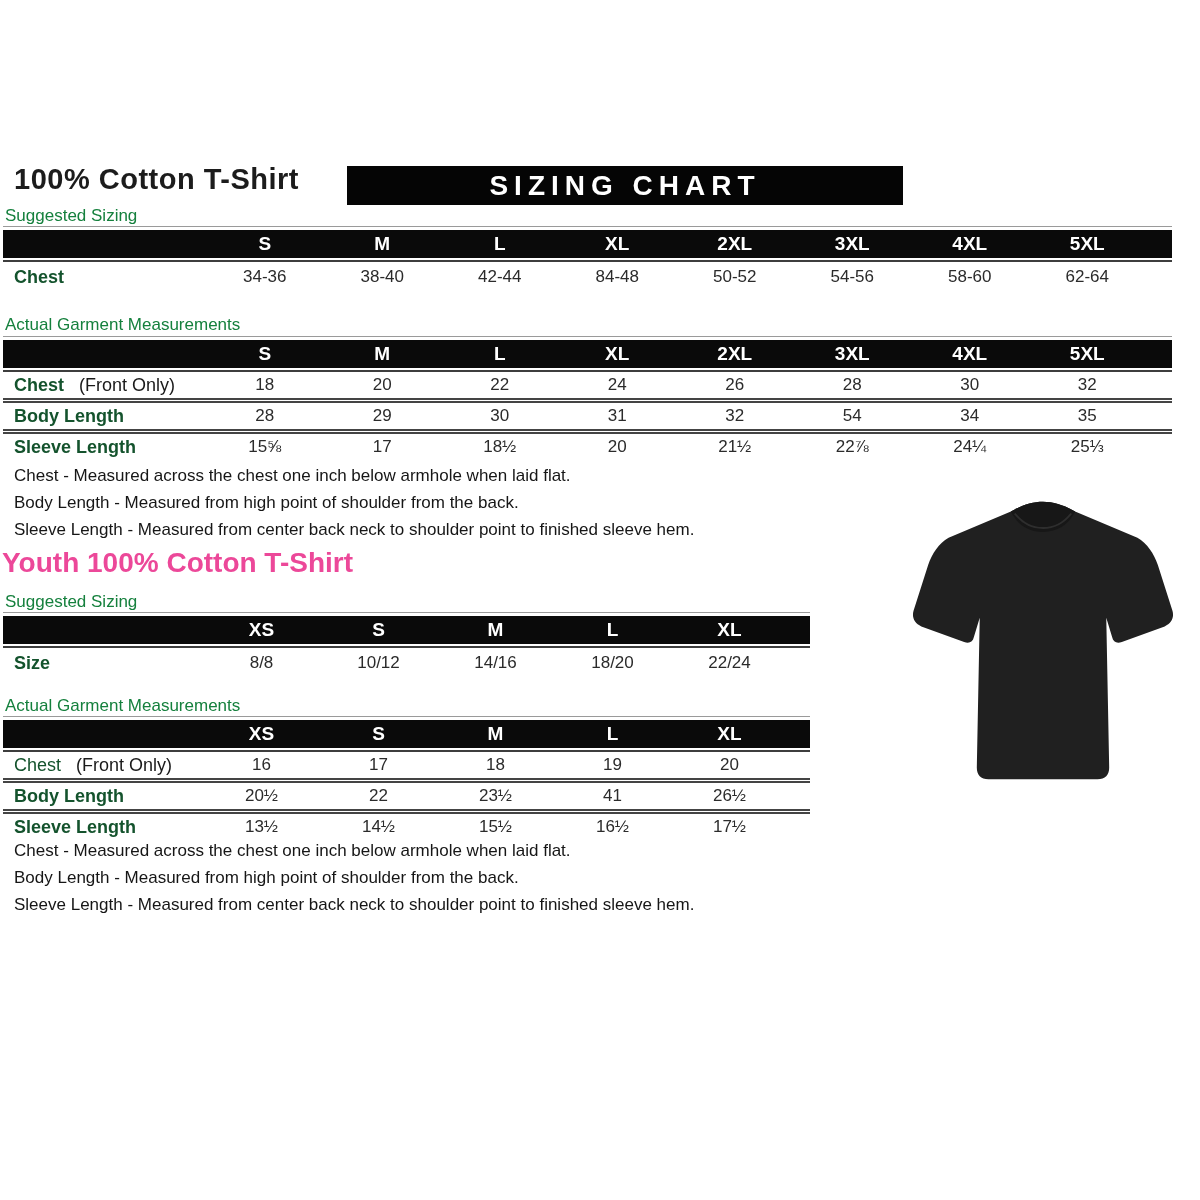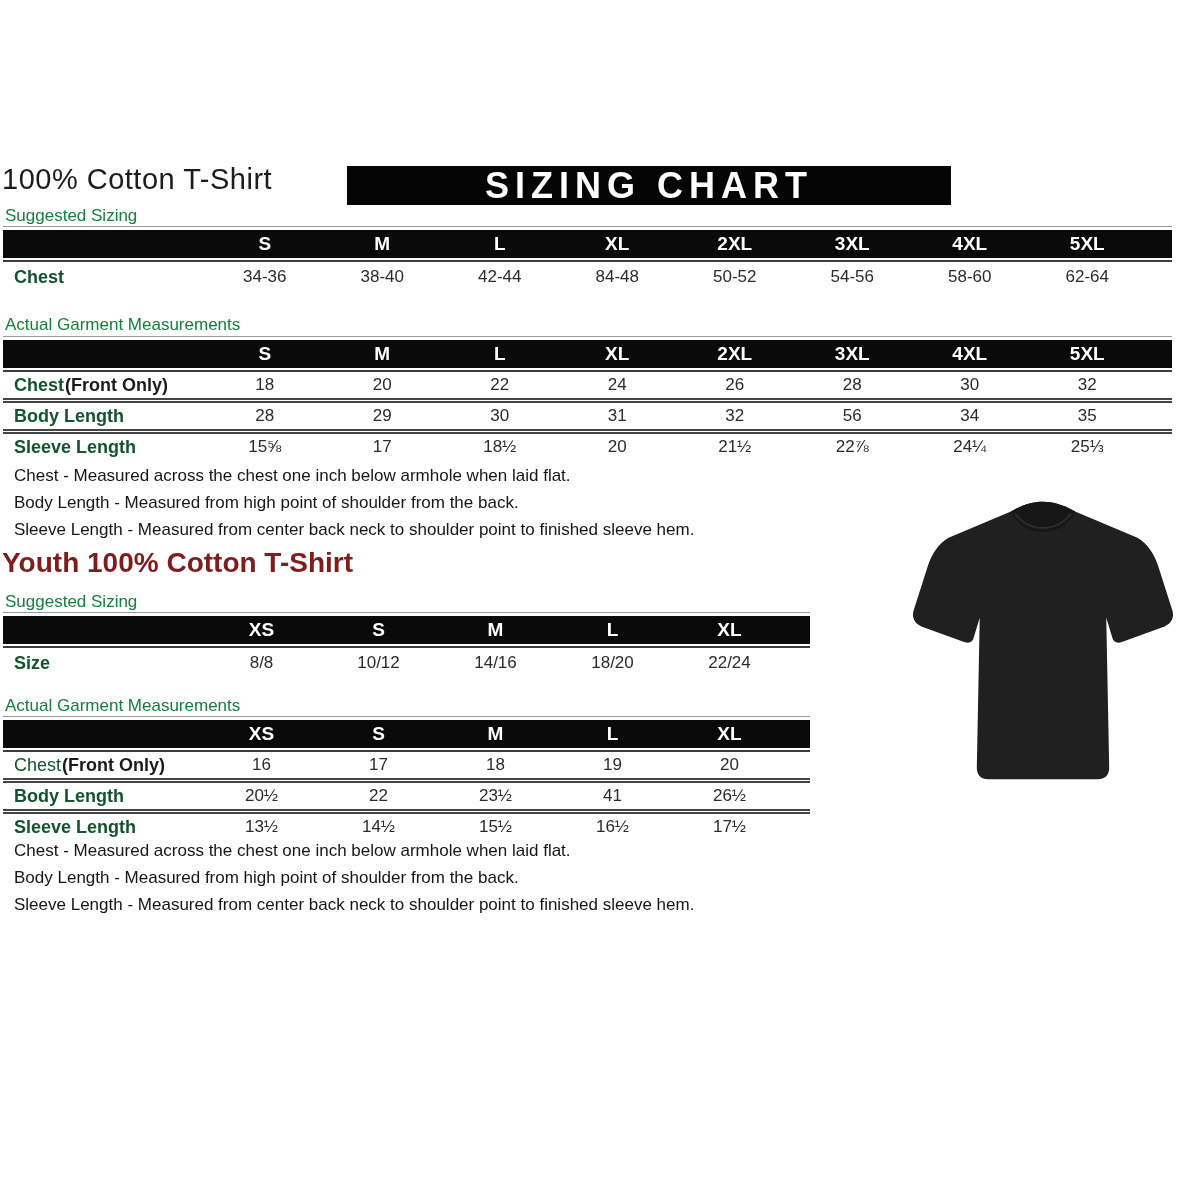--- a/index.html
+++ b/index.html
@@ -1,51 +1,51 @@
 <!DOCTYPE html>
 <html><head>
 <meta charset="utf-8">
 <style>
   html,body{margin:0;padding:0;background:#ffffff;}
   .canvas{
     position:relative;width:1200px;height:1200px;background:#ffffff;
     font-family:"Liberation Sans", sans-serif;color:#111;overflow:hidden;
   }
   .page-title{
-    position:absolute;left:2px;top:163px;font-size:29px;font-weight:400;
+    position:absolute;left:14px;top:163px;font-size:29px;font-weight:700;
     color:#1c1c1c;letter-spacing:0.5px;
   }
   .banner{
-    position:absolute;left:347px;top:166px;width:604px;height:39px;
+    position:absolute;left:347px;top:166px;width:556px;height:39px;
     background:#050505;color:#ffffff;display:flex;align-items:center;justify-content:center;
-    font-size:36px;font-weight:700;letter-spacing:6px;
+    font-size:28px;font-weight:700;letter-spacing:6px;
   }
   .section-label{position:absolute;left:5px;font-size:17px;color:#15803d;}
   .youth-title{
-    position:absolute;left:2px;top:547px;font-size:28px;font-weight:700;color:#7f1d1d;
+    position:absolute;left:2px;top:547px;font-size:28px;font-weight:700;color:#ec4899;
   }
   .size-table{position:absolute;left:3px;border-top:1px solid #9a9a9a;}
   .thead{
     display:grid;margin-top:3px;background:#0a0a0a;height:28px;align-items:center;
   }
   .thead .th{
     color:#ffffff;font-weight:700;font-size:19px;text-align:center;line-height:28px;
   }
   .cols-adult{grid-template-columns:203px repeat(8,117.5px) 1fr;}
   .cols-youth{grid-template-columns:200px repeat(5,117px) 1fr;}
   .tbody .trow{display:grid;align-items:center;}
   .trow.first{border-top:2px solid #3d3d3d;margin-top:2px;}
   .trow + .trow{border-top:5px double #444444;}
   .trow.h30{height:30px;}
   .trow.h26{height:26px;}
   .td{font-size:17px;color:#2b2b2b;text-align:center;}
   .label-cell{text-align:left;padding-left:11px;white-space:nowrap;}
   .lbl{font-weight:700;font-size:18px;color:#14532d;}
   .lbl.reg{font-weight:400;}
-  .sfx{font-weight:700;font-size:18px;color:#1a1a1a;margin-left:1px;}
+  .sfx{font-weight:400;font-size:18px;color:#1a1a1a;margin-left:15px;}
   .notes{position:absolute;left:14px;font-size:17px;line-height:27px;color:#161616;padding-top:4px;}
   .notes div{white-space:nowrap;}
   .tshirt{position:absolute;left:897px;top:480px;width:292px;height:322px;}
 </style>
 </head>
 <body>
 
 <div class="canvas">
 
   <div class="page-title">100% Cotton T-Shirt</div>
@@ -104,21 +104,21 @@
         <div class="td">30</div>
         <div class="td">32</div>
       </div>
       <div class="trow h26 cols-adult">
         <div class="td label-cell"><span class="lbl">Body Length</span><span class="sfx"></span></div>
         <div class="td">28</div>
         <div class="td">29</div>
         <div class="td">30</div>
         <div class="td">31</div>
         <div class="td">32</div>
-        <div class="td">56</div>
+        <div class="td">54</div>
         <div class="td">34</div>
         <div class="td">35</div>
       </div>
       <div class="trow h26 cols-adult">
         <div class="td label-cell"><span class="lbl">Sleeve Length</span><span class="sfx"></span></div>
         <div class="td">15⅝</div>
         <div class="td">17</div>
         <div class="td">18½</div>
         <div class="td">20</div>
         <div class="td">21½</div>

